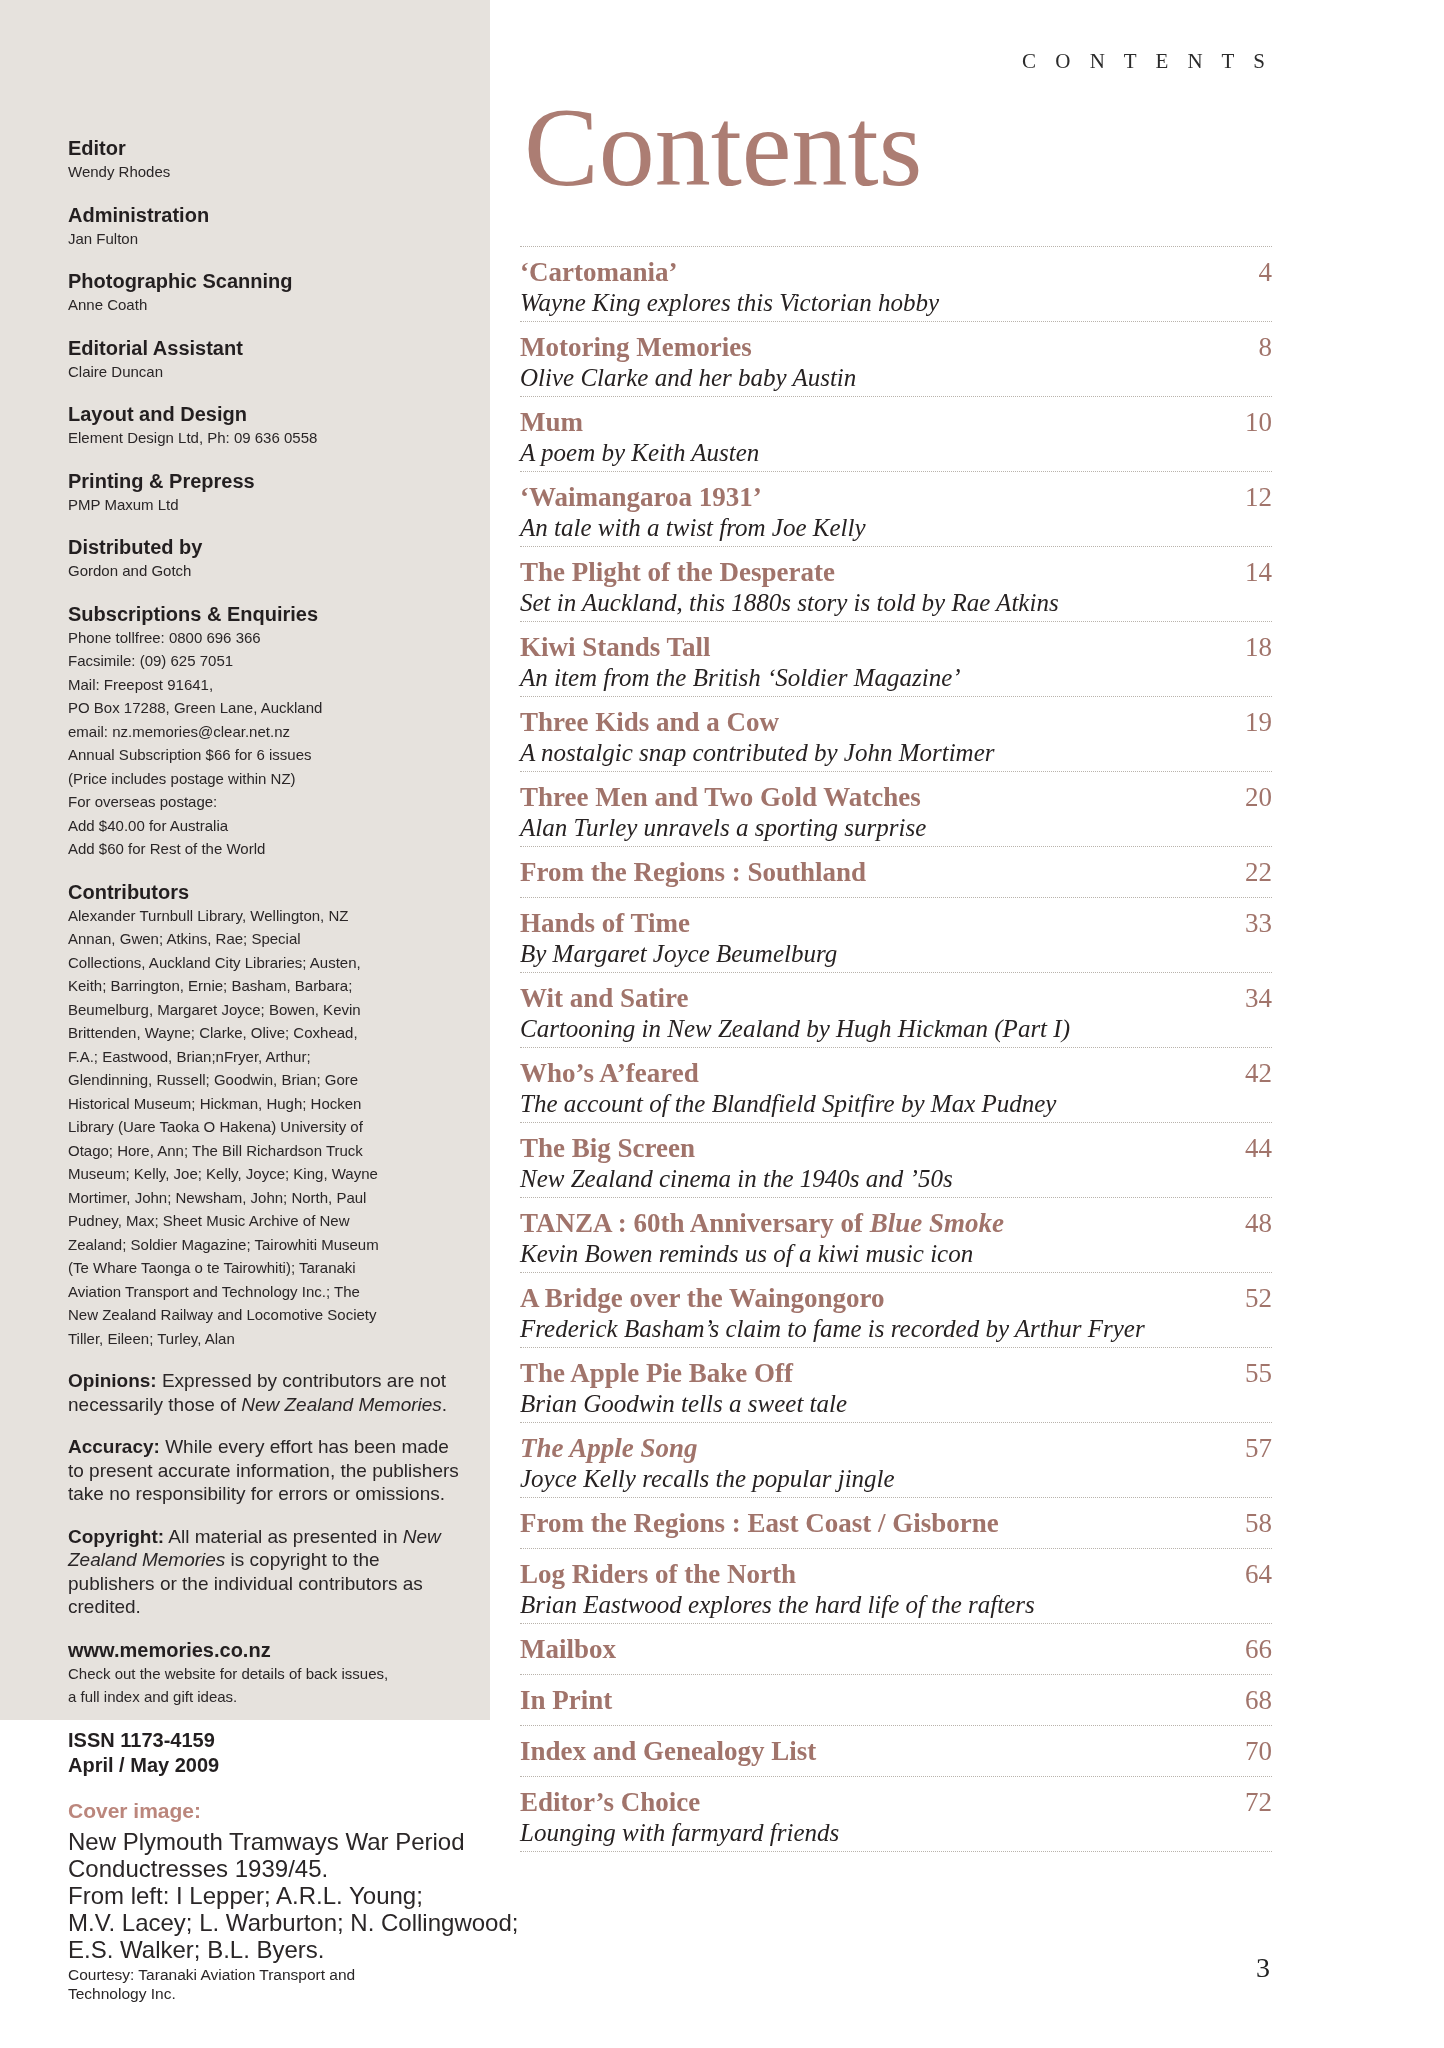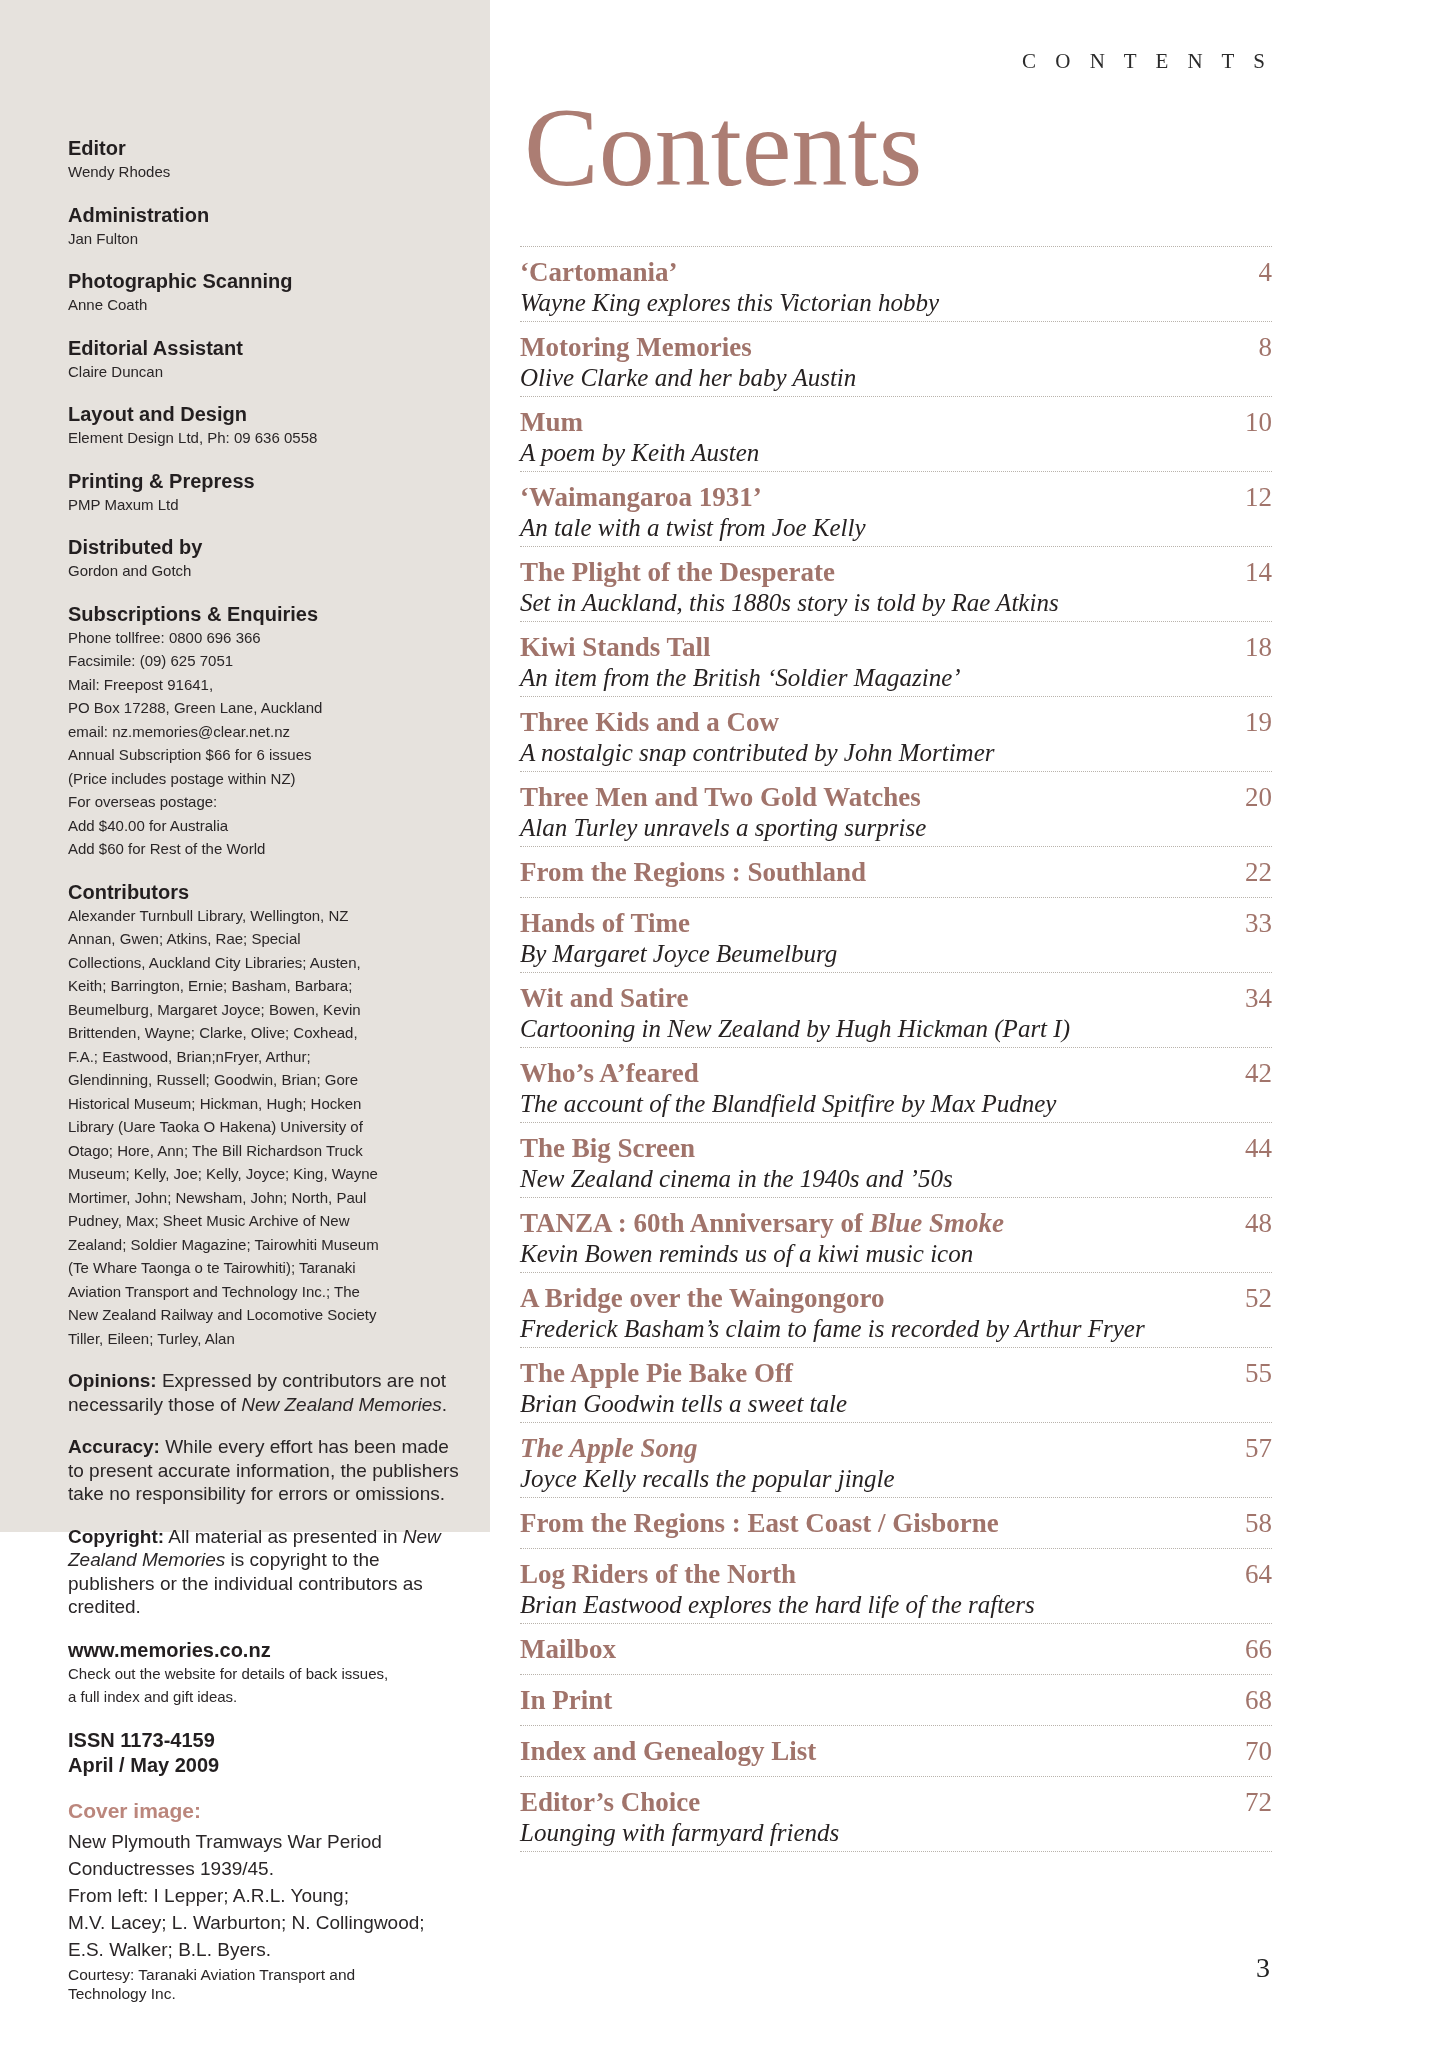--- a/index.html
+++ b/index.html
@@ -1,30 +1,30 @@
 <!DOCTYPE html>
 <html><head>
 <meta charset="utf-8">
 <style>
   html,body{margin:0;padding:0;background:#888;}
   .page{position:relative;width:1444px;height:2048px;background:#ffffff;overflow:hidden;
         font-family:"Liberation Sans",sans-serif;color:#2a2627;}
   
-  .sidebar{position:absolute;left:0;top:0;width:490px;height:1532px;background:var(--sidebar-bg);
+  .sidebar{position:absolute;left:0;top:0;width:490px;height:1720px;background:var(--sidebar-bg);
            box-sizing:border-box;padding:136px 20px 0 68px;}
   .mh{margin-bottom:19px;}
   .mh-heading{font-weight:bold;font-size:20px;line-height:24px;color:#231f20;}
   .line{font-size:15px;line-height:23.5px;white-space:nowrap;color:#2a2627;}
   .notice{margin-bottom:19px;font-size:19px;line-height:23.5px;max-width:402px;}
   .notice b{color:#231f20;}
   .notice em{font-style:italic;}
   .issn-block{margin-bottom:20px;}
   .issn-line{font-weight:bold;font-size:20px;line-height:25px;color:#231f20;}
   .cover-heading{font-weight:bold;font-size:21px;line-height:26px;color:var(--cover-accent);margin-bottom:4px;}
-  .cover-line{font-size:19px;line-height:27px;white-space:nowrap;}
+  .cover-line{font-size:24px;line-height:27px;white-space:nowrap;}
   .courtesy{font-size:15.5px;line-height:19px;max-width:330px;margin-top:2px;}
   
   .main{position:absolute;left:520px;top:0;width:752px;height:2048px;
         font-family:"Liberation Serif",serif;}
   .kicker{margin-top:48px;text-align:right;font-size:21px;line-height:26px;letter-spacing:7px;
           color:#2b2b2b;font-family:"Liberation Serif",serif;}
   .big-title{margin:14px 0 0 4px;font-size:112px;line-height:118px;font-weight:normal;
              color:var(--title-accent);font-family:"Liberation Serif",serif;}
   .toc-list{margin-top:40px;border-top:1px dotted var(--rule);}
   .toc-entry{border-bottom:1px dotted var(--rule);padding:9px 0 4px 0;}

